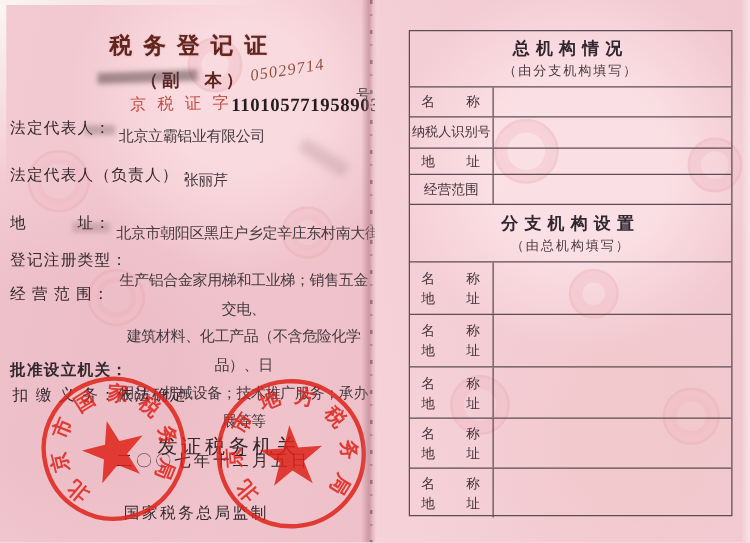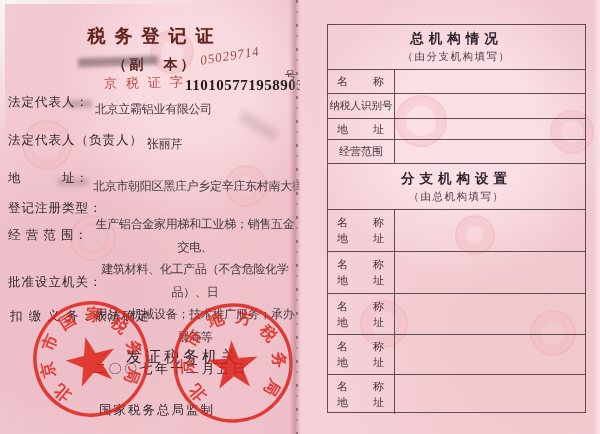--- a/index.html
+++ b/index.html
@@ -104,21 +104,21 @@
 
     <div class="t field-label" style="left:8px;top:200px;">登记注册类型：</div>
 
     <div class="t field-label" style="left:8px;top:227px;">经 营 范 围：</div>
     <div class="t field-value" id="scope-value" style="left:95px;top:213px;">
       <div>生产铝合金家用梯和工业梯；销售五金交电、</div>
       <div>建筑材料、化工产品（不含危险化学品）、日</div>
       <div>用品、机械设备；技术推广服务；承办展等等</div>
     </div>
 
-    <div class="t field-label" style="left:8px;top:274px;">批准设立机关：</div>
+    <div class="t field-label" style="left:8px;top:288px;font-weight:bold;">批准设立机关：</div>
 
     <div class="t" id="withholding">扣 缴 义 务：依法确定</div>
     <div class="t" id="issuer-label">发证税务机关</div>
     <div class="t" id="issue-date">二〇〇七年十二月五日</div>
     <div class="t" id="left-footer">国家税务总局监制</div>
 
     <svg class="stamp" id="stamp-national" width="146" height="146" viewBox="0 0 146 146">
       <circle cx="73" cy="73" r="56" fill="none" stroke="currentColor" stroke-width="3.5"></circle>
       <text class="stamp-star" x="73" y="95" text-anchor="middle">★</text>
     <text x="73" y="34" transform="rotate(-126 73 73)" text-anchor="middle" class="stamp-char">北</text>

